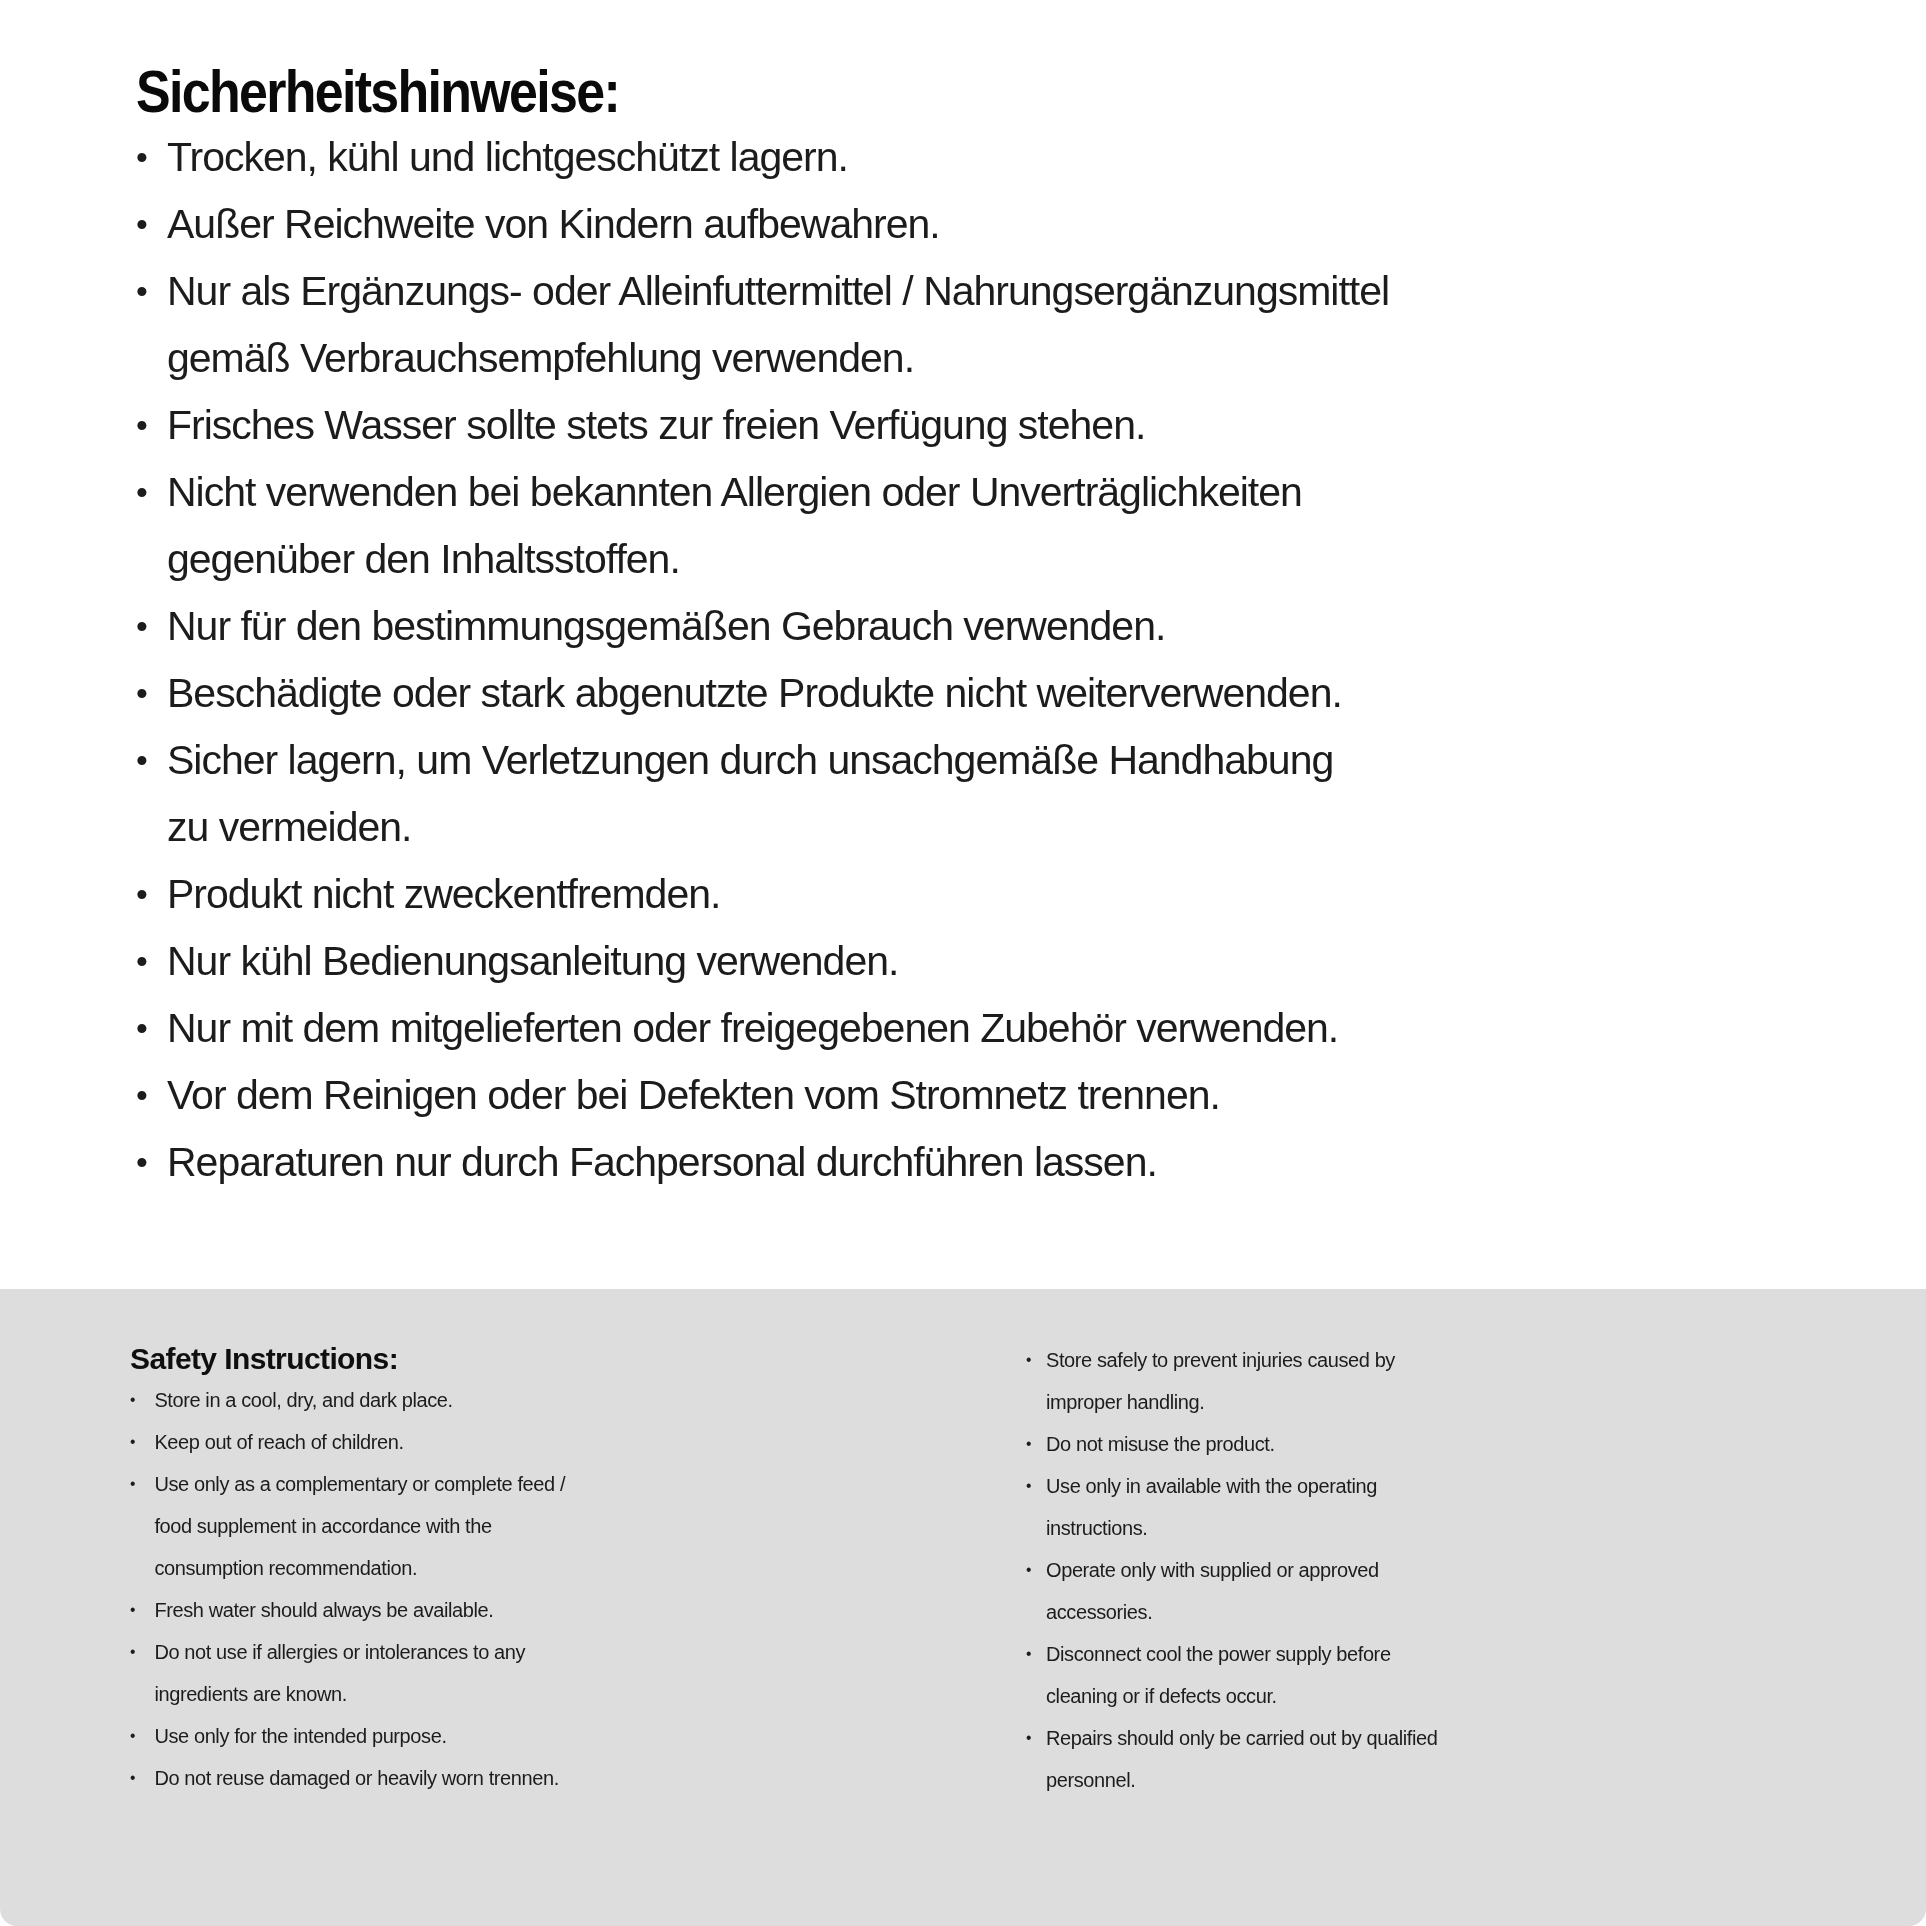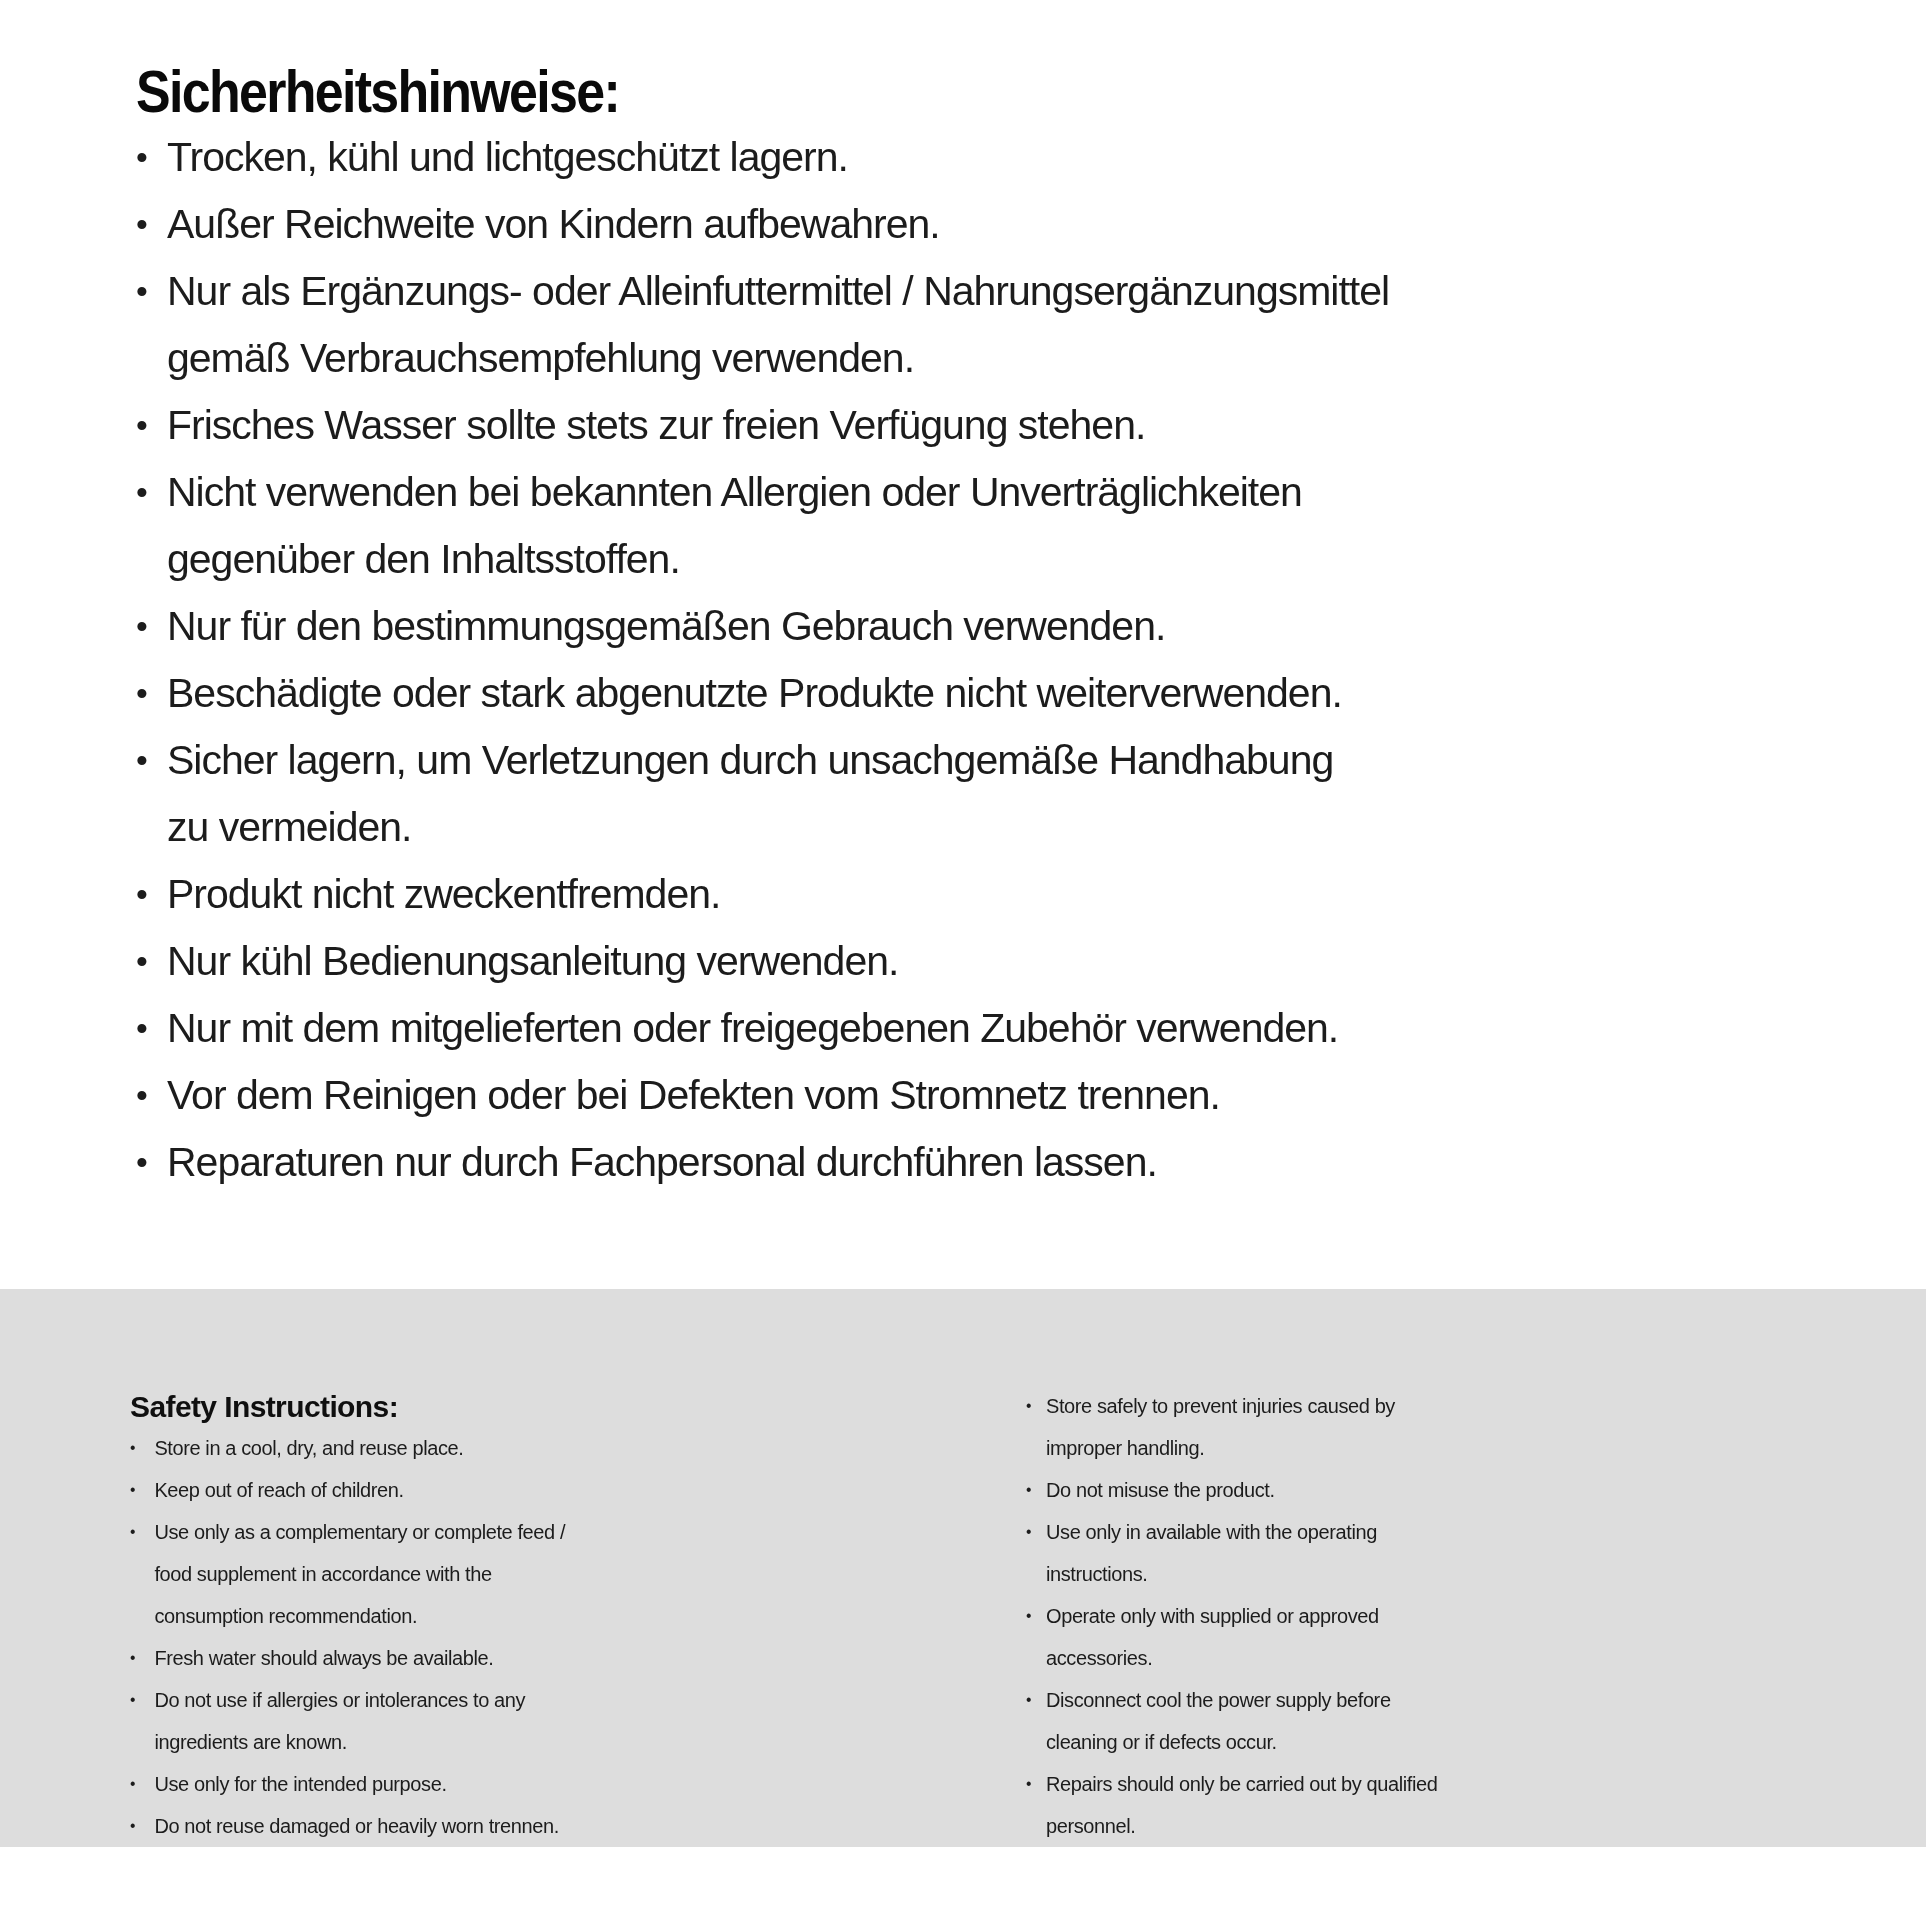--- a/index.html
+++ b/index.html
@@ -59,25 +59,25 @@
     position: absolute;
     left: 0;
     top: 0;
     font-size: 0.82em;
     line-height: 67px;
   }
 
   
   .section-en {
     box-sizing: border-box;
-    height: 558px;
+    height: 638px;
     background: #dddddd;
     padding: 50px 64px 0 130px;
     display: flex;
-    align-items: flex-end;
+    align-items: flex-start;
   }
   .en-col-left  { width: 847px; flex: 0 0 auto; }
   .en-col-right { margin-left: 49px; flex: 0 0 auto; width: 841px; }
 
   .en-title {
     margin: 0;
     font-size: 30px;
     line-height: 40px;
     font-weight: 700;
     letter-spacing: -0.6px;
@@ -131,21 +131,21 @@
       <li>Nur mit dem mitgelieferten oder freigegebenen Zubehör verwenden.</li>
       <li>Vor dem Reinigen oder bei Defekten vom Stromnetz trennen.</li>
       <li>Reparaturen nur durch Fachpersonal durchführen lassen.</li>
     </ul>
   </div>
 
   <div class="section-en">
     <div class="en-col-left">
       <h2 class="en-title">Safety Instructions:</h2>
       <ul class="bullets en-list en-list-left">
-        <li>Store in a cool, dry, and reuse place.</li>
+        <li>Store in a cool, dry, and dark place.</li>
         <li>Keep out of reach of children.</li>
         <li>Use only as a complementary or complete feed /
 food supplement in accordance with the
 consumption recommendation.</li>
         <li>Fresh water should always be available.</li>
         <li>Do not use if allergies or intolerances to any
 ingredients are known.</li>
         <li>Use only for the intended purpose.</li>
         <li>Do not reuse damaged or heavily worn trennen.</li>
       </ul>

